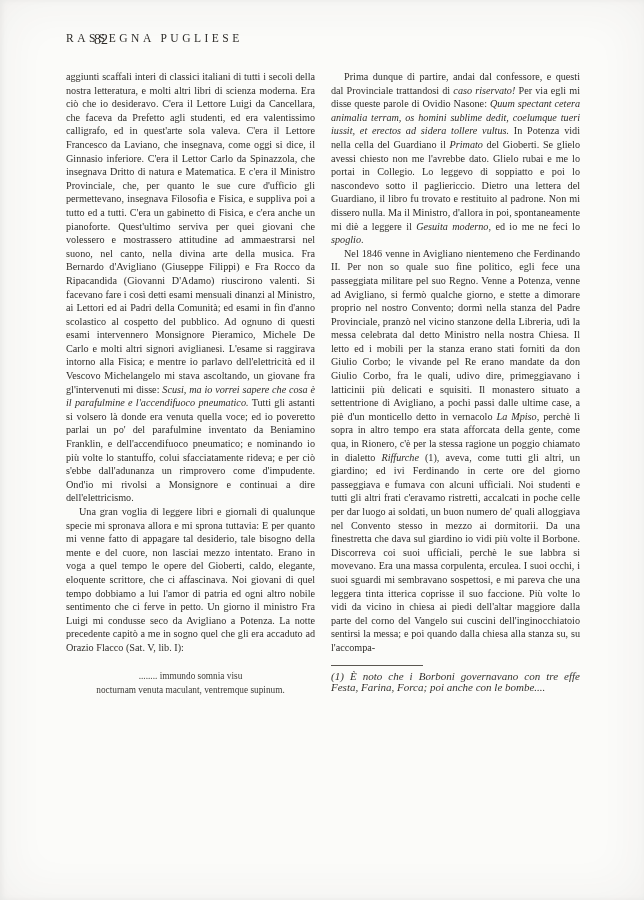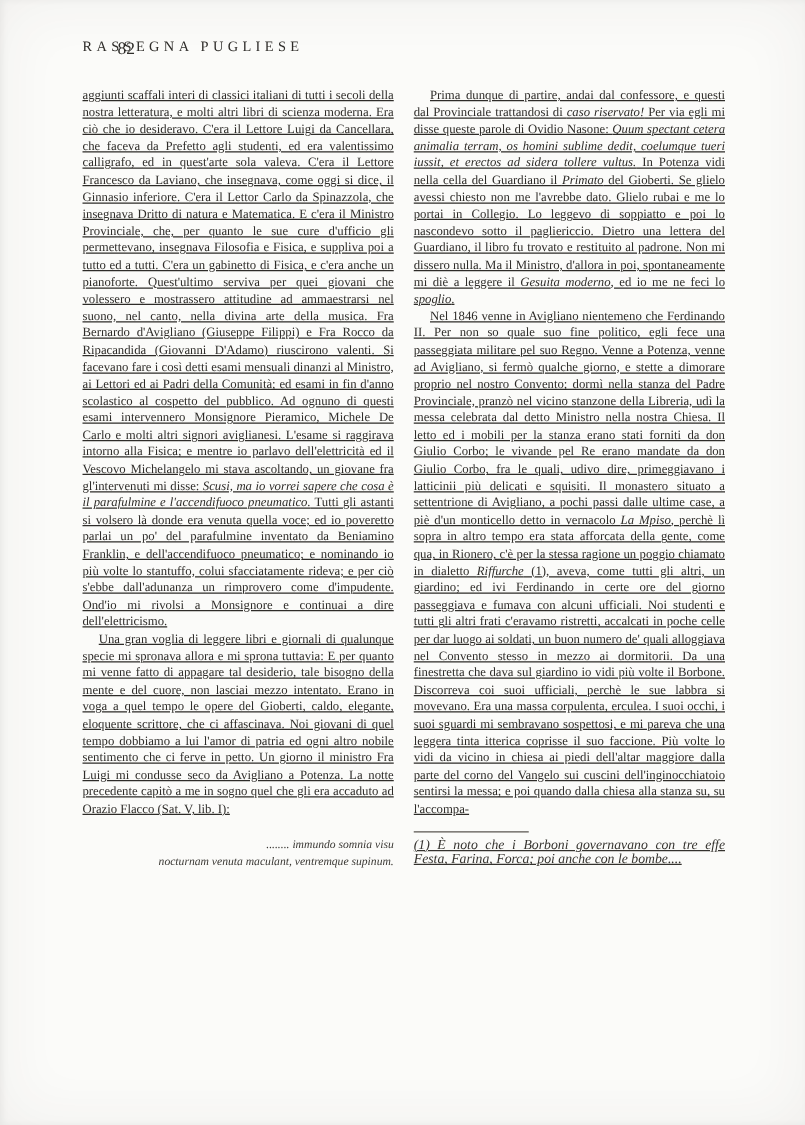--- a/index.html
+++ b/index.html
@@ -50,29 +50,27 @@
   .col {
     flex: 1 1 0;
     font-size: 10.2px;
     line-height: 13.6px;
     text-align: justify;
     hyphens: auto;
   }
   .col p {
     margin: 0;
     padding: 0;
-    text-decoration: underline;
   }
   .col p.ind {
     text-indent: 13px;
   }
   .verse {
     margin-top: 14px;
-    text-align: right;
-    font-style: italic;
+    text-align: center;
     font-size: 9.3px;
     line-height: 14px;
     color: #3a3834;
   }
   .footnote-rule {
     width: 92px;
     border-top: 1px solid #5a5650;
     margin: 10px 0 5px 0;
   }
   .footnote {

